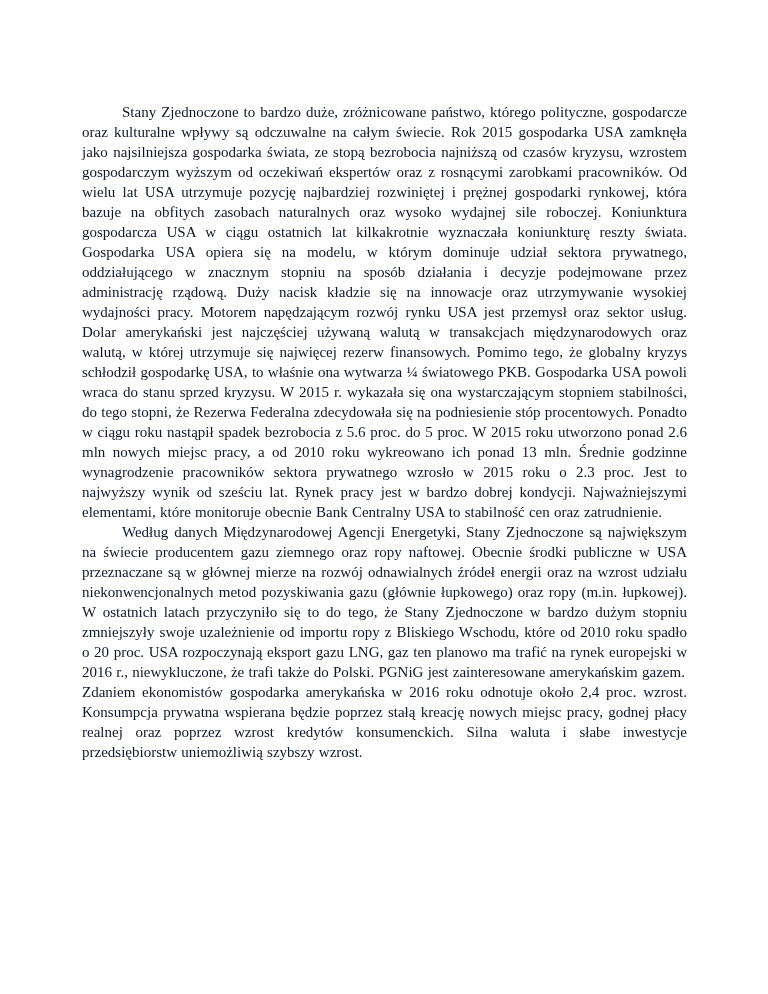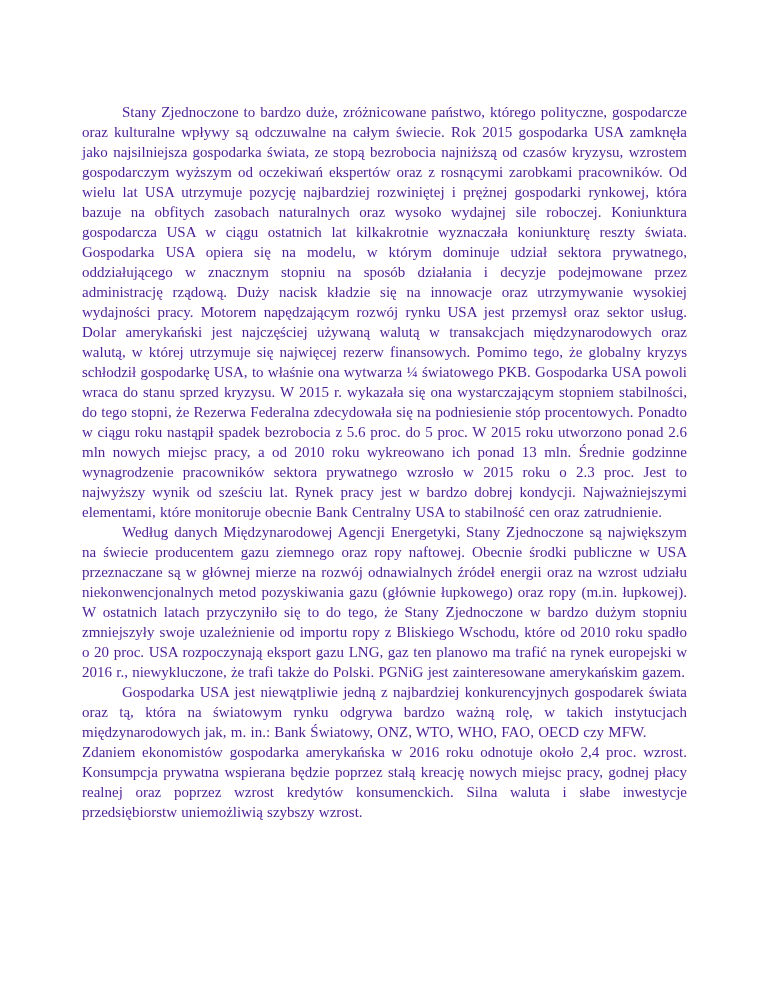--- a/index.html
+++ b/index.html
@@ -15,31 +15,30 @@
       box-sizing: border-box;
       padding: 102px 81px 0 82px;
       overflow: hidden;
     }
     .doc-body p {
       margin: 0;
       padding: 0;
       font-family: "Liberation Serif", "DejaVu Serif", serif;
       font-size: 15px;
       line-height: 20px;
-      color: #4c1d95;
+      color: #0f172a;
       text-align: justify;
       word-spacing: 0.5px;
     }
     .doc-body p.indented {
       text-indent: 40px;
     }
   </style>
 </head>
 <body>
 
 <div class="page">
   <div class="doc-body">
     <p class="indented">Stany Zjednoczone to bardzo duże, zróżnicowane państwo, którego polityczne, gospodarcze oraz kulturalne wpływy są odczuwalne na całym świecie. Rok 2015 gospodarka USA zamknęła jako najsilniejsza gospodarka świata, ze stopą bezrobocia najniższą od czasów kryzysu, wzrostem gospodarczym wyższym od oczekiwań ekspertów oraz z rosnącymi zarobkami pracowników. Od wielu lat USA utrzymuje pozycję najbardziej rozwiniętej i prężnej gospodarki rynkowej, która bazuje na obfitych zasobach naturalnych oraz wysoko wydajnej sile roboczej. Koniunktura gospodarcza USA w ciągu ostatnich lat kilkakrotnie wyznaczała koniunkturę reszty świata. Gospodarka USA opiera się na modelu, w którym dominuje udział sektora prywatnego, oddziałującego w znacznym stopniu na sposób działania i decyzje podejmowane przez administrację rządową. Duży nacisk kładzie się na innowacje oraz utrzymywanie wysokiej wydajności pracy. Motorem napędzającym rozwój rynku USA jest przemysł oraz sektor usług. Dolar amerykański jest najczęściej używaną walutą w transakcjach międzynarodowych oraz walutą, w której utrzymuje się najwięcej rezerw finansowych. Pomimo tego, że globalny kryzys schłodził gospodarkę USA, to właśnie ona wytwarza ¼ światowego PKB. Gospodarka USA powoli wraca do stanu sprzed kryzysu. W 2015 r. wykazała się ona wystarczającym stopniem stabilności, do tego stopni, że Rezerwa Federalna zdecydowała się na podniesienie stóp procentowych. Ponadto w ciągu roku nastąpił spadek bezrobocia z 5.6 proc. do 5 proc. W 2015 roku utworzono ponad 2.6 mln nowych miejsc pracy, a od 2010 roku wykreowano ich ponad 13 mln. Średnie godzinne wynagrodzenie pracowników sektora prywatnego wzrosło w 2015 roku o 2.3 proc. Jest to najwyższy wynik od sześciu lat. Rynek pracy jest w bardzo dobrej kondycji. Najważniejszymi elementami, które monitoruje obecnie Bank Centralny USA to stabilność cen oraz zatrudnienie.</p>
     <p class="indented">Według danych Międzynarodowej Agencji Energetyki, Stany Zjednoczone są największym na świecie producentem gazu ziemnego oraz ropy naftowej. Obecnie środki publiczne w USA przeznaczane są w głównej mierze na rozwój odnawialnych źródeł energii oraz na wzrost udziału niekonwencjonalnych metod pozyskiwania gazu (głównie łupkowego) oraz ropy (m.in. łupkowej). W ostatnich latach przyczyniło się to do tego, że Stany Zjednoczone w bardzo dużym stopniu zmniejszyły swoje uzależnienie od importu ropy z Bliskiego Wschodu, które od 2010 roku spadło o 20 proc. USA rozpoczynają eksport gazu LNG, gaz ten planowo ma trafić na rynek europejski w 2016 r., niewykluczone, że trafi także do Polski. PGNiG jest zainteresowane amerykańskim gazem.</p>
-    <p class="indented">Gospodarka USA jest niewątpliwie jedną z najbardziej konkurencyjnych gospodarek świata oraz tą, która na światowym rynku odgrywa bardzo ważną rolę, w takich instytucjach międzynarodowych jak, m. in.: Bank Światowy, ONZ, WTO, WHO, FAO, OECD czy MFW.</p>
     <p class="">Zdaniem ekonomistów gospodarka amerykańska w 2016 roku odnotuje około 2,4 proc. wzrost. Konsumpcja prywatna wspierana będzie poprzez stałą kreację nowych miejsc pracy, godnej płacy realnej oraz poprzez wzrost kredytów konsumenckich. Silna waluta i słabe inwestycje przedsiębiorstw uniemożliwią szybszy wzrost.</p>
   </div>
 </div>
 
 </body></html>

